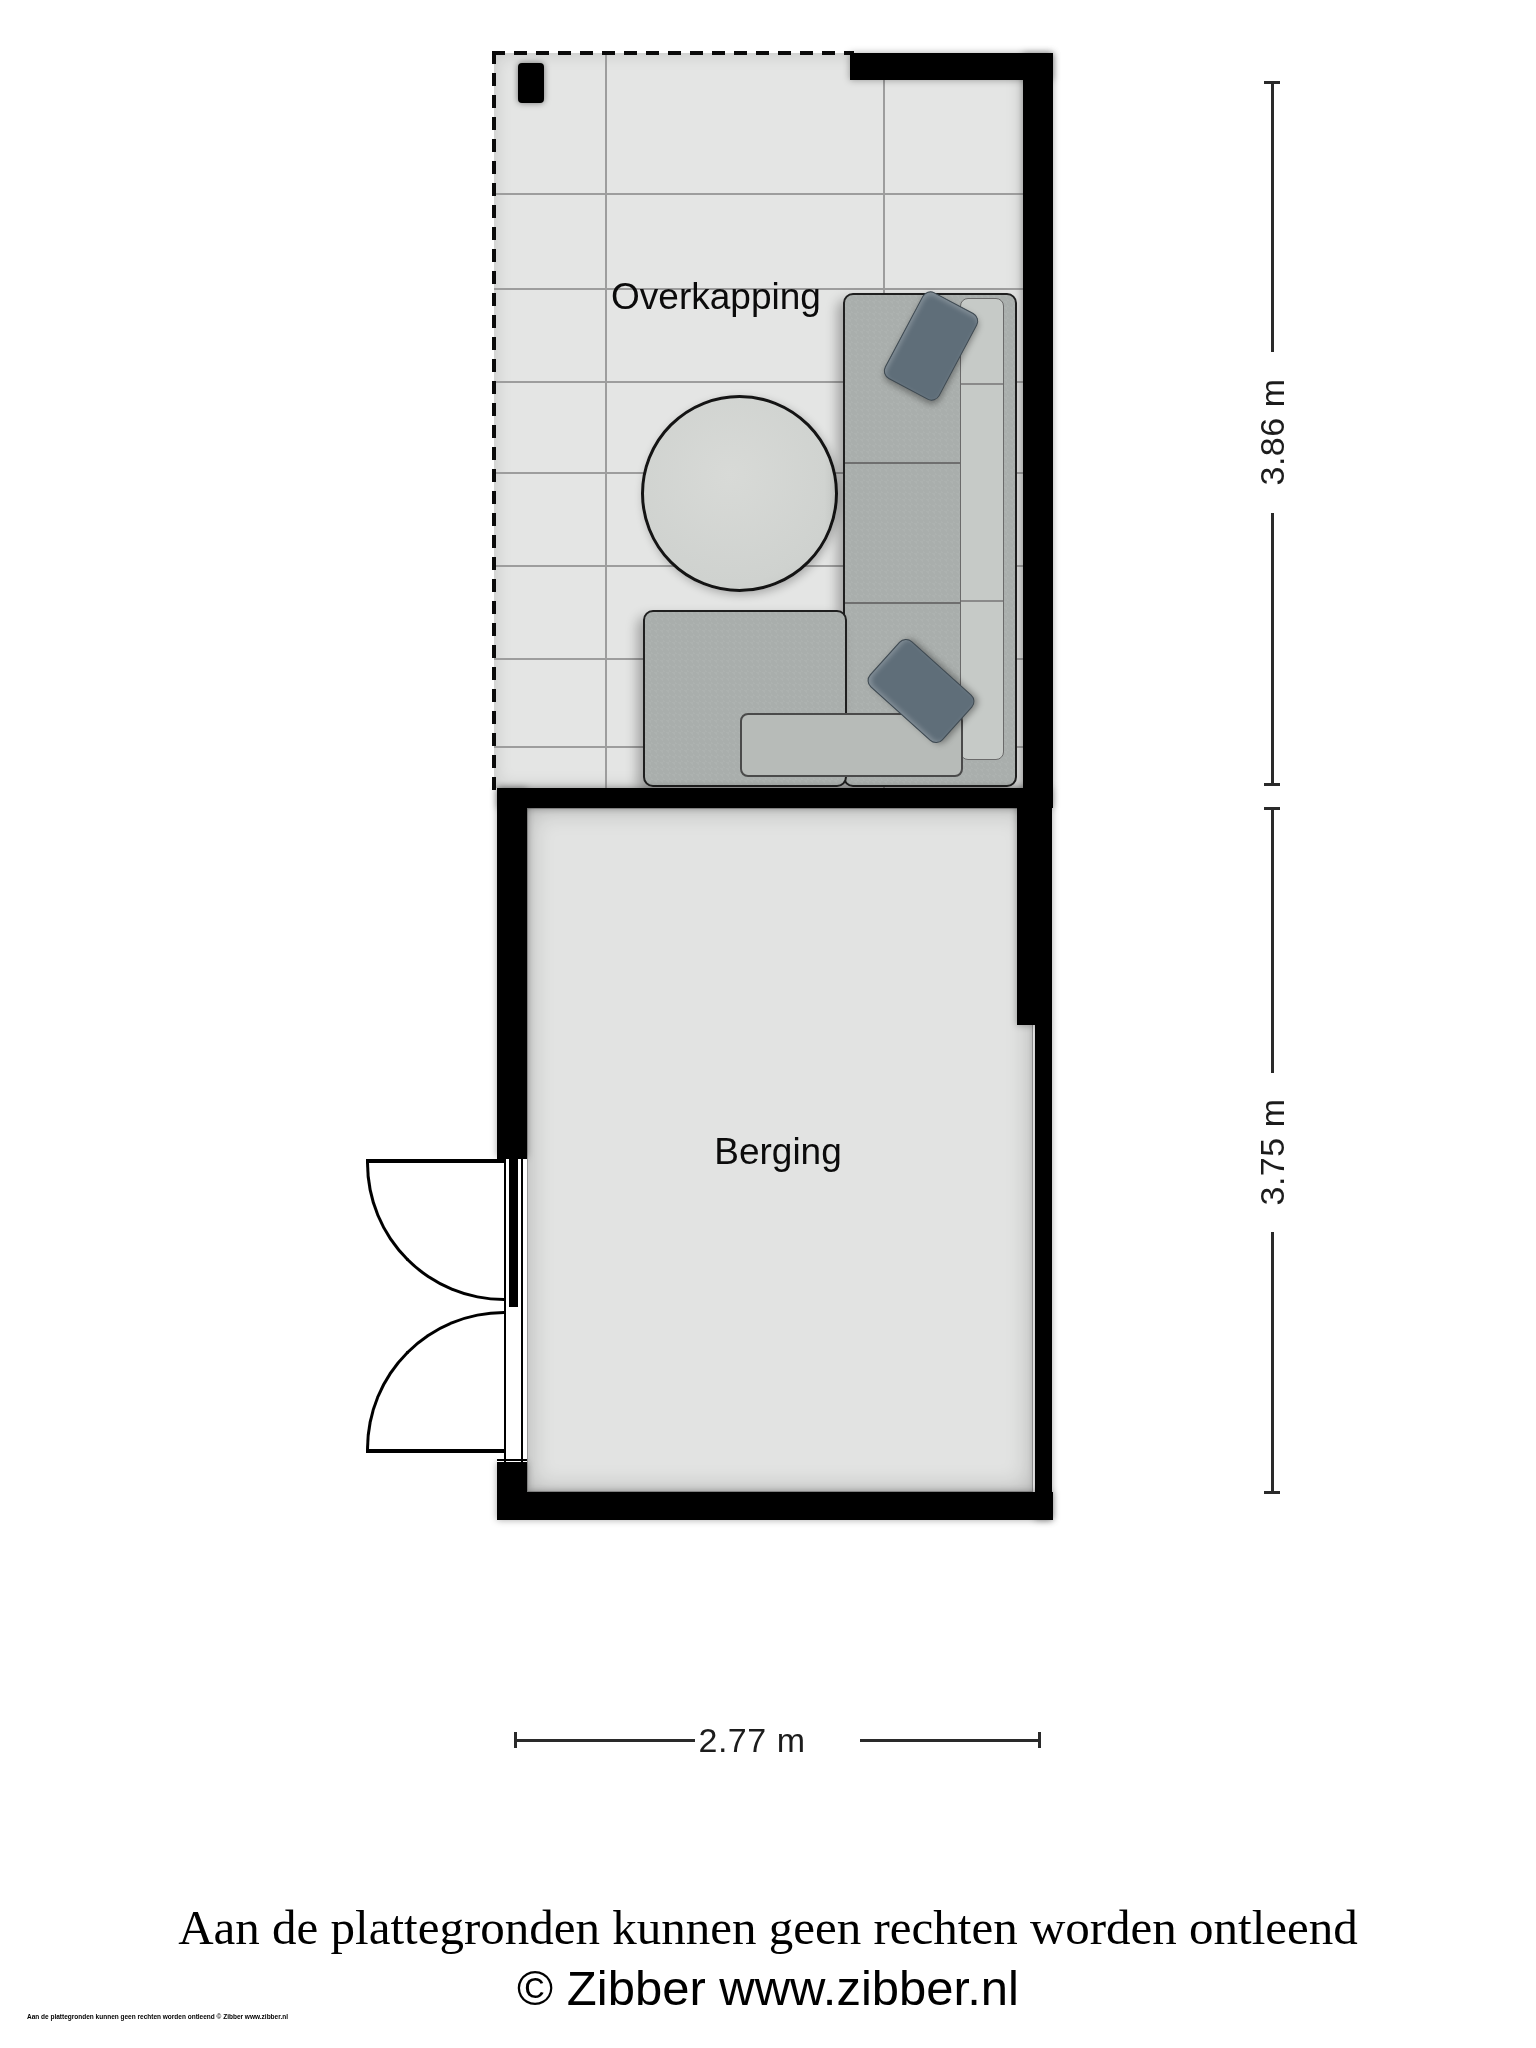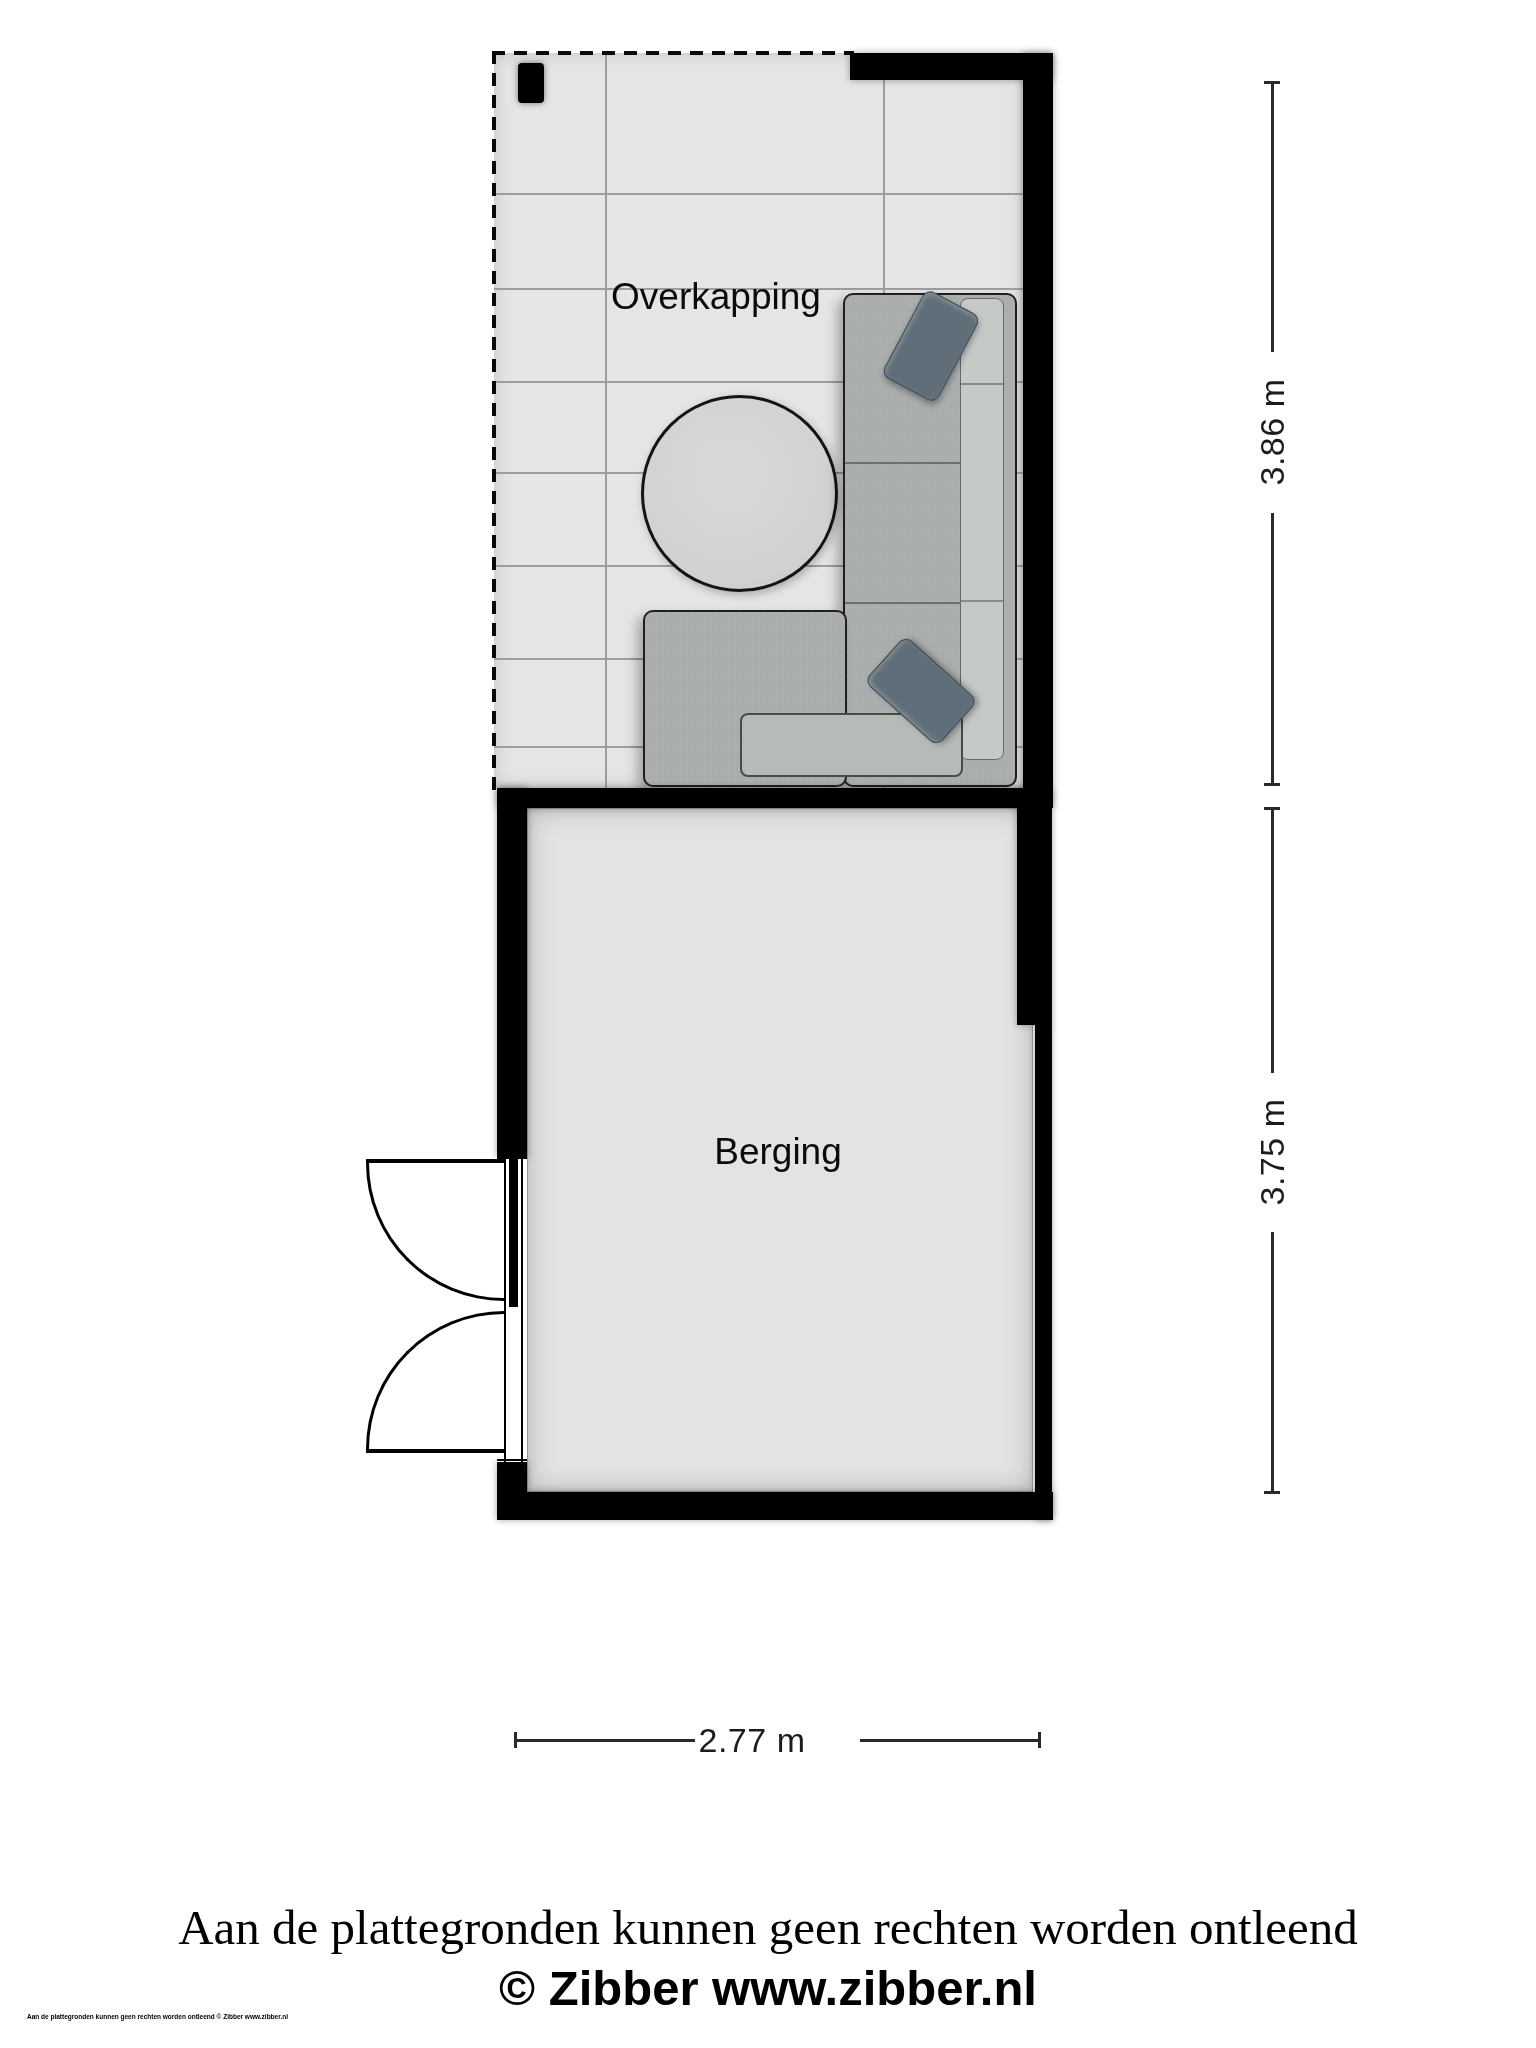--- a/index.html
+++ b/index.html
@@ -123,16 +123,16 @@
   <div class="dim-line" style="left:1264px;top:1491px;width:16px;height:3px;"></div>
   <div class="dim-label vert" style="left:1212px;top:1132px;width:120px;height:40px;">3.75 m</div>
 
   <div class="dim-line" style="left:515px;top:1739px;width:180px;height:2.5px;"></div>
   <div class="dim-line" style="left:860px;top:1739px;width:180px;height:2.5px;"></div>
   <div class="dim-line" style="left:514px;top:1732px;width:3px;height:16px;"></div>
   <div class="dim-line" style="left:1038px;top:1732px;width:3px;height:16px;"></div>
   <div class="dim-label" style="left:672px;top:1720px;width:160px;height:40px;">2.77 m</div>
 
   <div class="footer-text" style="top:1899px;font-family:Liberation Serif, serif;">Aan de plattegronden kunnen geen rechten worden ontleend</div>
-  <div class="footer-text" style="top:1960px;font-weight:bold;">© Zibber www.zibber.nl</div>
+  <div class="footer-text" style="top:1960px;">© Zibber www.zibber.nl</div>
   <div style="position:absolute;left:27px;top:2013px;font-size:6.5px;font-weight:700;color:#000;white-space:nowrap;">Aan de plattegronden kunnen geen rechten worden ontleend © Zibber www.zibber.nl</div>
 
 </div>
 
 </body></html>

